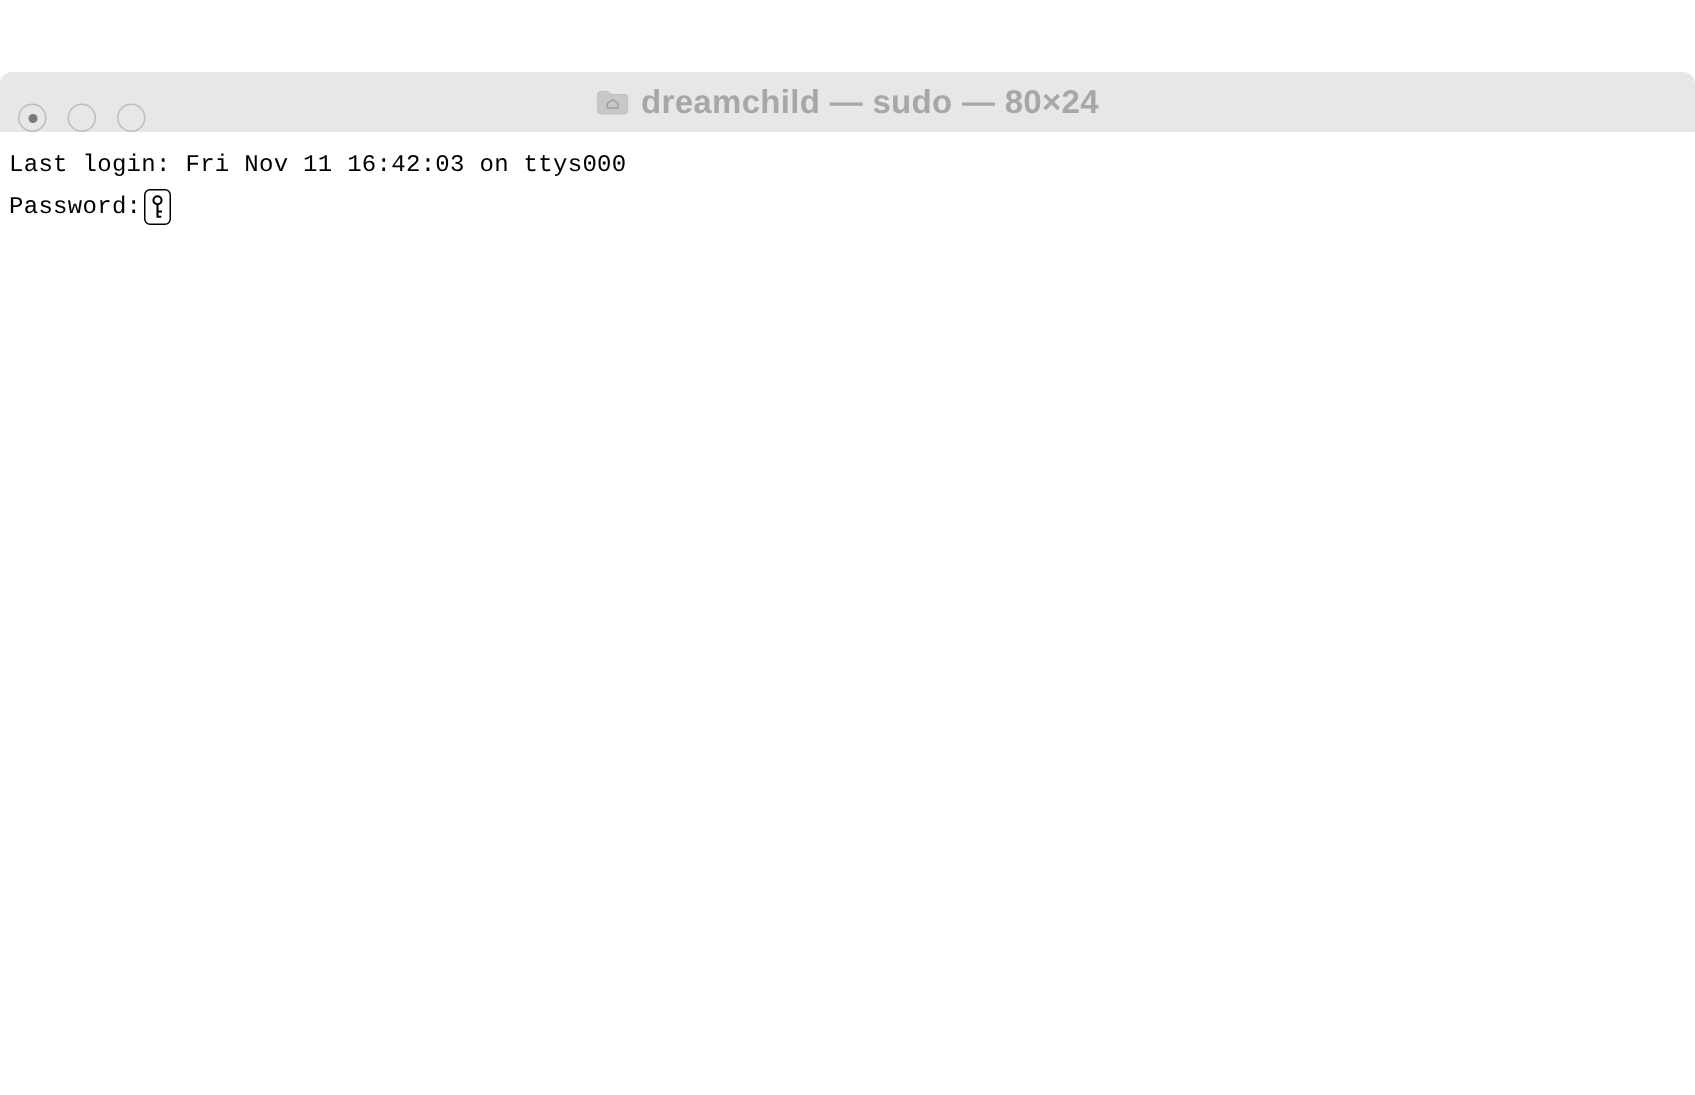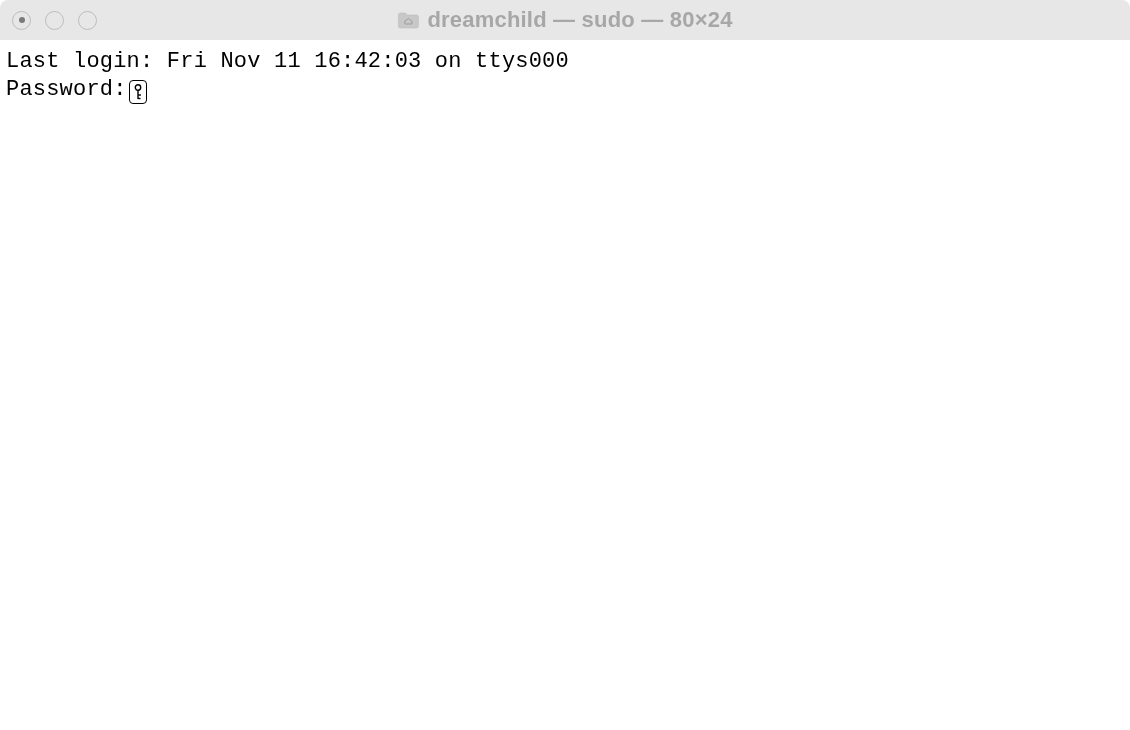--- a/index.html
+++ b/index.html
@@ -3,25 +3,26 @@
   <meta charset="utf-8">
   <style>
     * { margin: 0; padding: 0; box-sizing: border-box; }
     html, body { width: 1130px; height: 730px; overflow: hidden; }
     body { font-family: -apple-system, BlinkMacSystemFont, "Segoe UI", sans-serif; background: #ffffff; }
 
     .titlebar {
       height: 40px;
       background: #e7e7e7;
       display: flex;
-      align-items: center;
+      align-items: flex-end;
       padding: 0 12px;
       position: relative;
       border-top-left-radius: 8px;
       border-top-right-radius: 8px;
+      margin-top: 48px;
     }
     .traffic-lights {
       display: flex;
       gap: 14px;
       align-items: center;
     }
     .traffic-light {
       width: 19px;
       height: 19px;
       border-radius: 50%;
@@ -64,30 +65,30 @@
 
     .terminal {
       width: 100%;
       height: calc(100% - 40px);
       background: #ffffff;
       padding: 8px 6px;
       overflow: hidden;
     }
     .term-line {
       font-family: "SF Mono", ui-monospace, Menlo, Monaco, "Courier New", monospace;
-      font-size: 22px;
+      font-size: 16px;
       line-height: 28px;
       color: #000000;
       white-space: pre;
       letter-spacing: 0.2px;
     }
 
     .pw-line {
       display: flex;
-      align-items: flex-end;
+      align-items: center;
       gap: 0;
     }
     .key-cursor {
       display: inline-flex;
       align-items: center;
       justify-content: center;
       width: 18px;
       height: 24px;
       border: 1.5px solid #000;
       border-radius: 4px;

